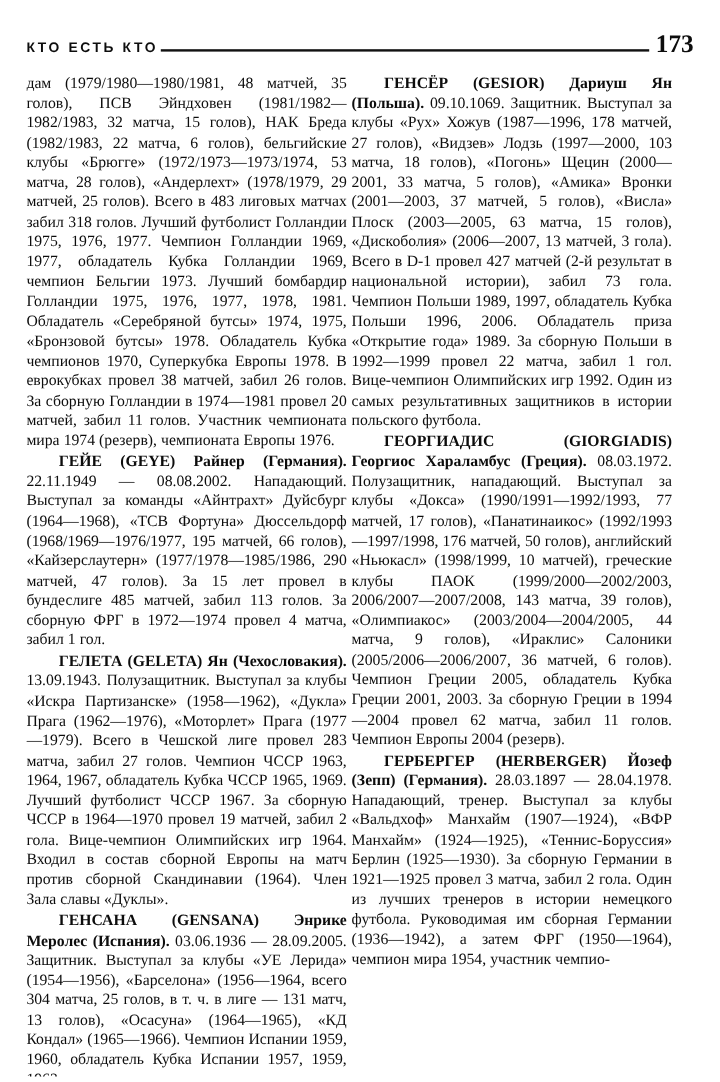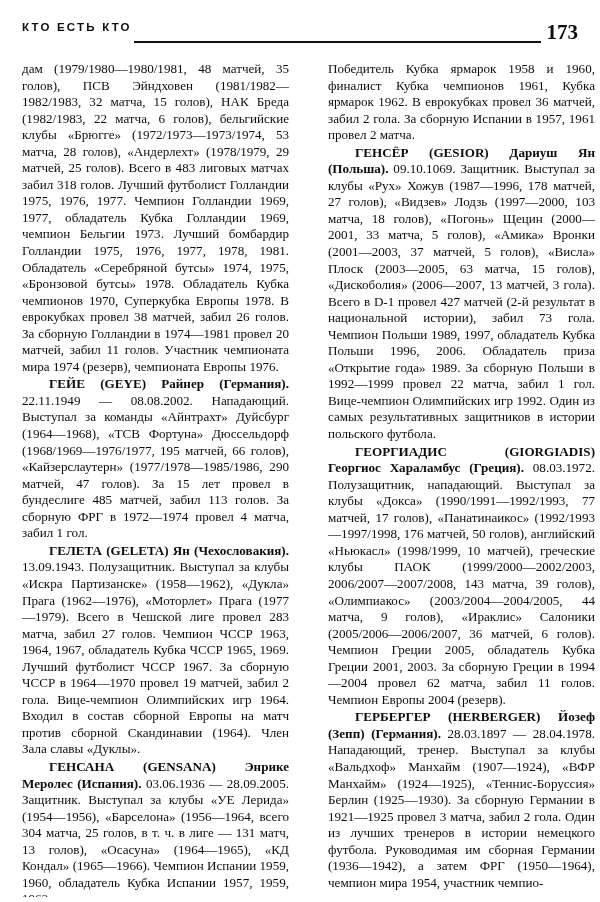--- a/index.html
+++ b/index.html
@@ -18,21 +18,21 @@
     position: relative;
     width: 600px;
     height: 902px;
     box-sizing: border-box;
     padding: 22px 22px 0 22px;
   }
 
   
   .running-head {
     display: flex;
-    align-items: flex-start;
+    align-items: flex-end;
     width: 100%;
     height: 26px;
   }
   .running-head-title {
     font-family: "Liberation Sans", "DejaVu Sans", sans-serif;
     font-weight: bold;
     font-size: 11.5px;
     letter-spacing: 2.2px;
     white-space: nowrap;
     line-height: 1;
@@ -51,21 +51,21 @@
     font-weight: bold;
     font-size: 21px;
     line-height: 1;
     white-space: nowrap;
     padding-bottom: 1px;
   }
 
   
   .columns {
     display: flex;
-    gap: 39px;
+    gap: 4px;
     margin-top: 13px;
     height: 836px;
   }
   .col {
     width: 267px;
     flex: 0 0 267px;
     overflow: hidden;
   }
 
   p.para {
@@ -104,20 +104,19 @@
   <div class="columns">
 
     <div class="col">
       <p class="para cont"><span>дам (1979/1980—1980/1981, 48 матчей, 35 голов), ПСВ Эйндховен (1981/1982—1982/1983, 32 матча, 15 голов), НАК Бреда (1982/1983, 22 матча, 6 голов), бельгийские клубы «Брюгге» (1972/1973—1973/1974, 53 матча, 28 голов), «Андерлехт» (1978/1979, 29 матчей, 25 голов). Всего в 483 лиговых матчах забил 318 голов. Лучший футболист Голландии 1975, 1976, 1977. Чемпион Голландии 1969, 1977, обладатель Кубка Голландии 1969, чемпион Бельгии 1973. Лучший бомбардир Голландии 1975, 1976, 1977, 1978, 1981. Обладатель «Серебряной бутсы» 1974, 1975, «Бронзовой бутсы» 1978. Обладатель Кубка чемпионов 1970, Суперкубка Европы 1978. В еврокубках провел 38 матчей, забил 26 голов. За сборную Голландии в 1974—1981 провел 20 матчей, забил 11 голов. Участник чемпионата мира 1974 (резерв), чемпионата Европы 1976.</span></p>
       <p class="para entry"><span class="headword">ГЕЙЕ  (GEYE)  Райнер  (Германия).</span><span> 22.11.1949 — 08.08.2002. Нападающий. Выступал за команды «Айнтрахт» Дуйсбург (1964—1968), «ТСВ Фортуна» Дюссельдорф (1968/1969—1976/1977, 195 матчей, 66 голов), «Кайзерслаутерн» (1977/1978—1985/1986, 290 матчей, 47 голов). За 15 лет провел в бундеслиге 485 матчей, забил 113 голов. За сборную ФРГ в 1972—1974 провел 4 матча, забил 1 гол.</span></p>
       <p class="para entry"><span class="headword">ГЕЛЕТА  (GELETA)  Ян  (Чехословакия).</span><span> 13.09.1943. Полузащитник. Выступал за клубы «Искра Партизанске» (1958—1962), «Дукла» Прага (1962—1976), «Моторлет» Прага (1977—1979). Всего в Чешской лиге провел 283 матча, забил 27 голов. Чемпион ЧССР 1963, 1964, 1967, обладатель Кубка ЧССР 1965, 1969. Лучший футболист ЧССР 1967. За сборную ЧССР в 1964—1970 провел 19 матчей, забил 2 гола. Вице-чемпион Олимпийских игр 1964. Входил в состав сборной Европы на матч против сборной Скандинавии (1964). Член Зала славы «Дуклы».</span></p>
       <p class="para entry"><span class="headword">ГЕНСАНА  (GENSANA)  Энрике  Меролес  (Испания).</span><span> 03.06.1936 — 28.09.2005. Защитник. Выступал за клубы «УЕ Лерида» (1954—1956), «Барселона» (1956—1964, всего 304 матча, 25 голов, в т. ч. в лиге — 131 матч, 13 голов), «Осасуна» (1964—1965), «КД Кондал» (1965—1966). Чемпион Испании 1959, 1960, обладатель Кубка Испании 1957, 1959, 1963.</span></p>
     </div>
 
     <div class="col">
-      <p class="para cont"><span>Победитель Кубка ярмарок 1958 и 1960, финалист Кубка чемпионов 1961, Кубка ярмарок 1962. В еврокубках провел 36 матчей, забил 2 гола. За сборную Испании в 1957, 1961 провел 2 матча.</span></p>
       <p class="para entry"><span class="headword">ГЕНСЁР (GESIOR) Дариуш Ян (Польша).</span><span> 09.10.1069. Защитник. Выступал за клубы «Рух» Хожув (1987—1996, 178 матчей, 27 голов), «Видзев» Лодзь (1997—2000, 103 матча, 18 голов), «Погонь» Щецин (2000—2001, 33 матча, 5 голов), «Амика» Вронки (2001—2003, 37 матчей, 5 голов), «Висла» Плоск (2003—2005, 63 матча, 15 голов), «Дискоболия» (2006—2007, 13 матчей, 3 гола). Всего в D-1 провел 427 матчей (2-й результат в национальной истории), забил 73 гола. Чемпион Польши 1989, 1997, обладатель Кубка Польши 1996, 2006. Обладатель приза «Открытие года» 1989. За сборную Польши в 1992—1999 провел 22 матча, забил 1 гол. Вице-чемпион Олимпийских игр 1992. Один из самых результативных защитников в истории польского футбола.</span></p>
       <p class="para entry"><span class="headword">ГЕОРГИАДИС  (GIORGIADIS)  Георгиос Хараламбус (Греция).</span><span> 08.03.1972. Полузащитник, нападающий. Выступал за клубы «Докса» (1990/1991—1992/1993, 77 матчей, 17 голов), «Панатинаикос» (1992/1993—1997/1998, 176 матчей, 50 голов), английский «Ньюкасл» (1998/1999, 10 матчей), греческие клубы ПАОК (1999/2000—2002/2003, 2006/2007—2007/2008, 143 матча, 39 голов), «Олимпиакос» (2003/2004—2004/2005, 44 матча, 9 голов), «Ираклис» Салоники (2005/2006—2006/2007, 36 матчей, 6 голов). Чемпион Греции 2005, обладатель Кубка Греции 2001, 2003. За сборную Греции в 1994—2004 провел 62 матча, забил 11 голов. Чемпион Европы 2004 (резерв).</span></p>
       <p class="para entry"><span class="headword">ГЕРБЕРГЕР  (HERBERGER)  Йозеф  (Зепп)  (Германия).</span><span> 28.03.1897 — 28.04.1978. Нападающий, тренер. Выступал за клубы «Вальдхоф» Манхайм (1907—1924), «ВФР Манхайм» (1924—1925), «Теннис-Боруссия» Берлин (1925—1930). За сборную Германии в 1921—1925 провел 3 матча, забил 2 гола. Один из лучших тренеров в истории немецкого футбола. Руководимая им сборная Германии (1936—1942), а затем ФРГ (1950—1964), чемпион мира 1954, участник чемпио-</span></p>
     </div>
 
   </div>
 </div>
 
 </body></html>

